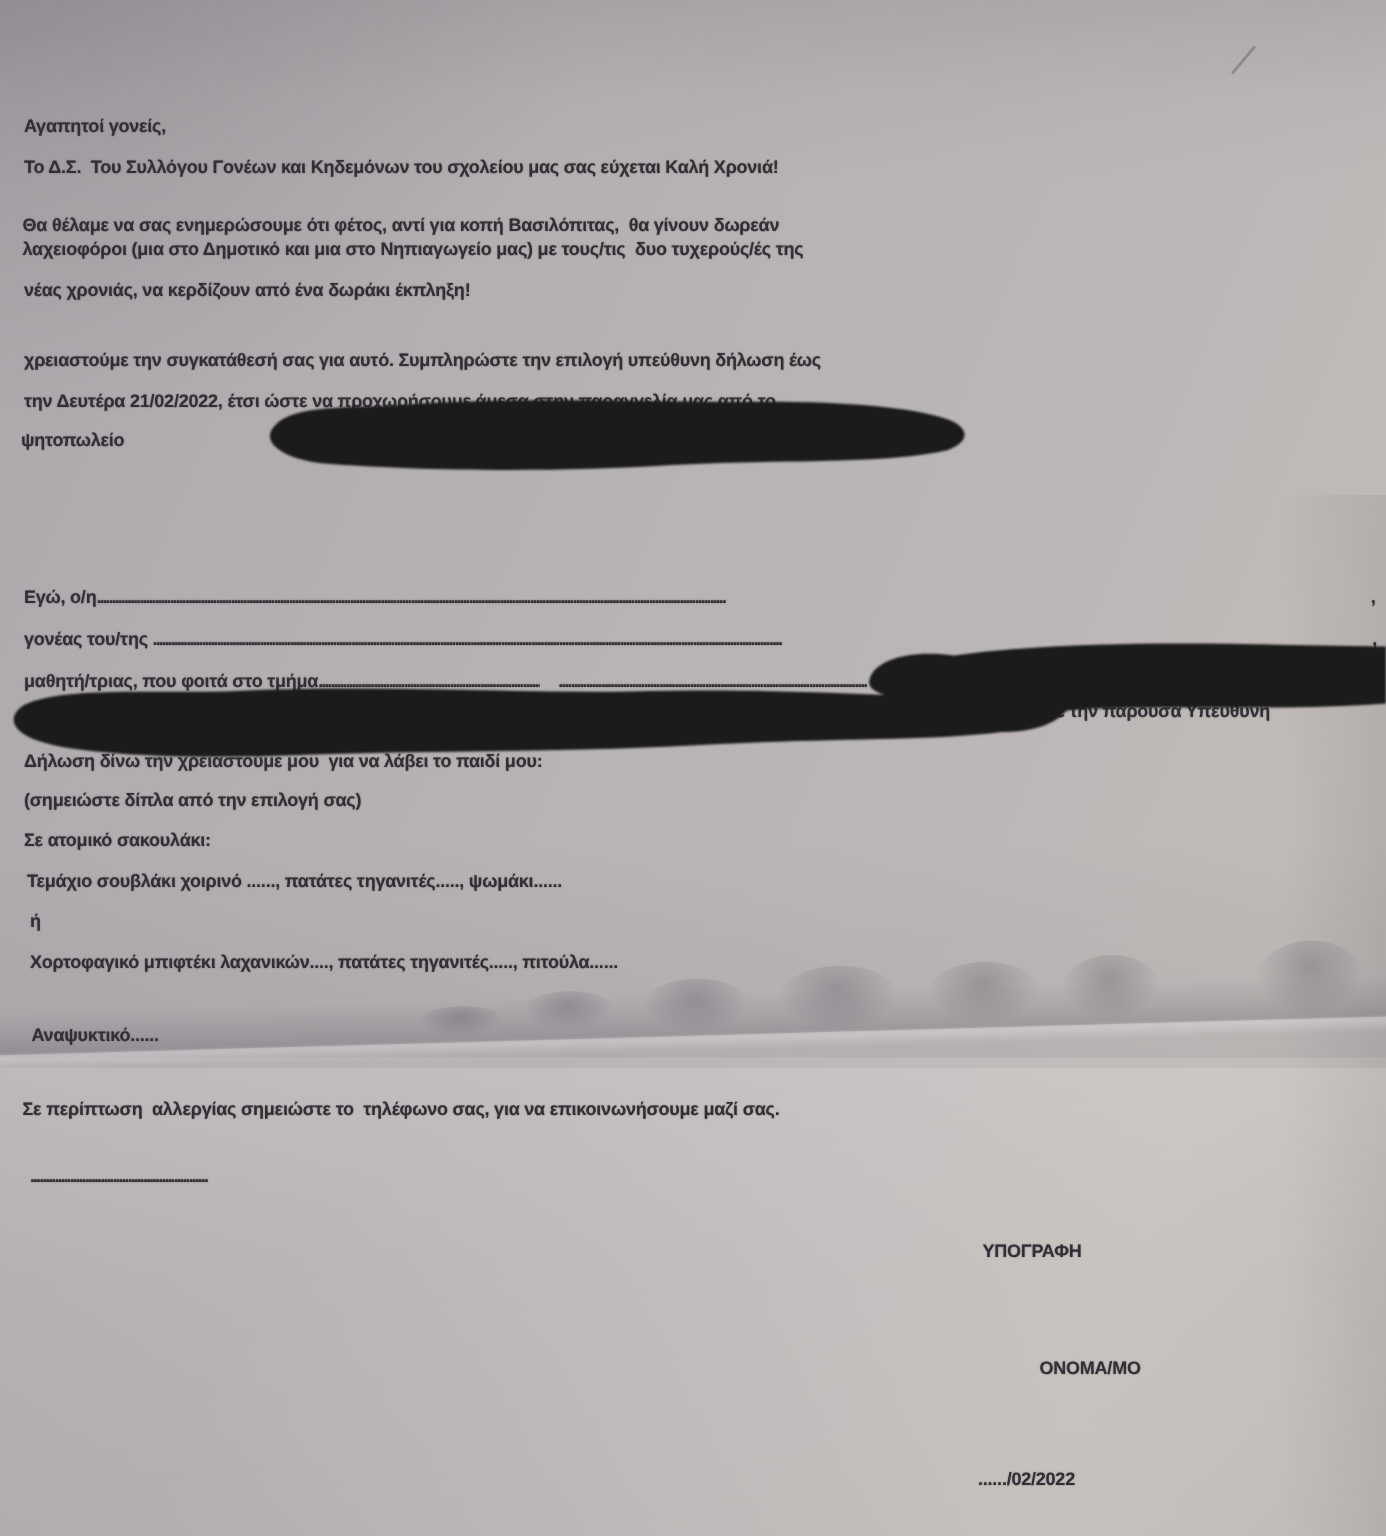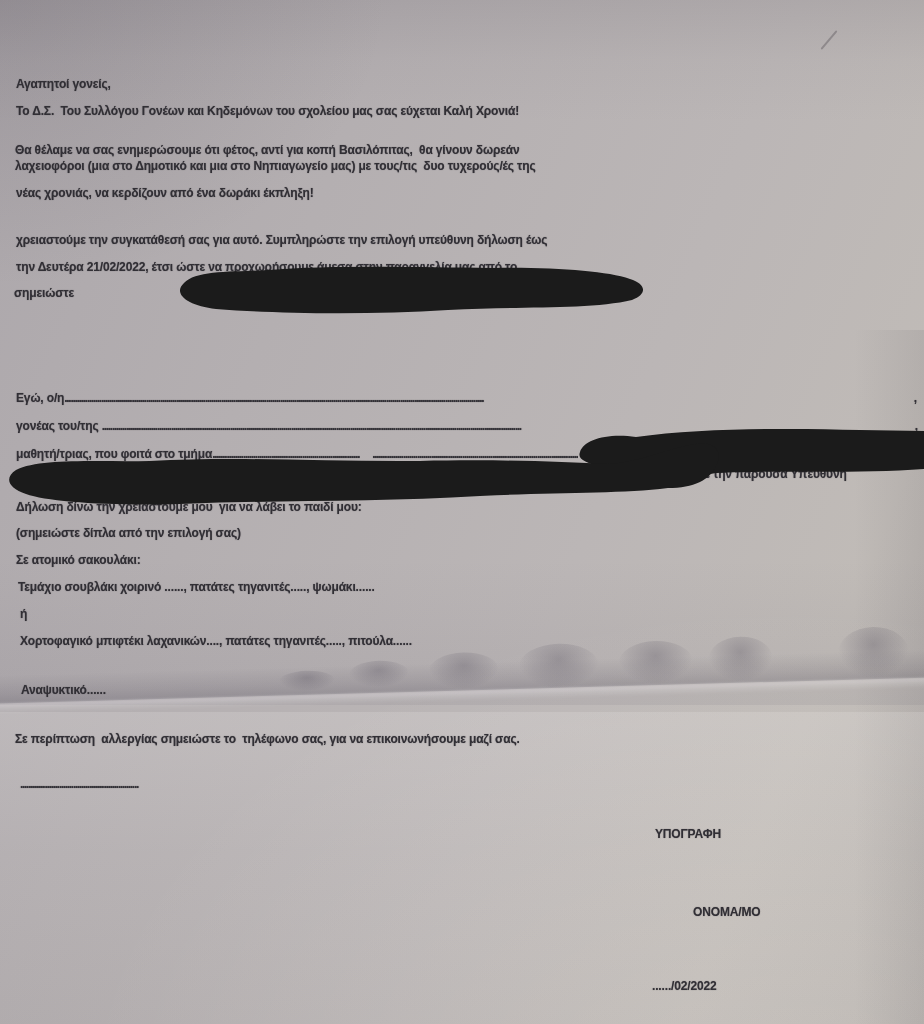--- a/index.html
+++ b/index.html
@@ -74,21 +74,21 @@
   </div>
   <div class="scratch"></div>
 
   <div class="line greeting">Αγαπητοί γονείς,</div>
   <div class="line b0">Το Δ.Σ.  Του Συλλόγου Γονέων και Κηδεμόνων του σχολείου μας σας εύχεται Καλή Χρονιά!</div>
   <div class="line b1">Θα θέλαμε να σας ενημερώσουμε ότι φέτος, αντί για κοπή Βασιλόπιτας,  θα γίνουν δωρεάν</div>
   <div class="line b3">νέας χρονιάς, να κερδίζουν από ένα δωράκι έκπληξη!</div>
   <div class="line b2">λαχειοφόροι (μια στο Δημοτικό και μια στο Νηπιαγωγείο μας) με τους/τις  δυο τυχερούς/ές της</div>
   <div class="line b5">χρειαστούμε την συγκατάθεσή σας για αυτό. Συμπληρώστε την επιλογή υπεύθυνη δήλωση έως</div>
   <div class="line b6">την Δευτέρα 21/02/2022, έτσι ώστε να προχωρήσουμε άμεσα στην παραγγελία μας από το</div>
-  <div class="line b7">σημειώστε</div>
+  <div class="line b7">ψητοπωλείο</div>
 
 
   <div class="line f1 fill-line">
     <span>Εγώ, ο/η</span><span class="dotfill">..............................................................................................................................................................................................................</span><span>,</span>
   </div>
   <div class="line f2 fill-line">
     <span>γονέας του/της </span><span class="dotfill">..............................................................................................................................................................................................................</span><span>,</span>
   </div>
   <div class="line f3 fill-line">
     <span>μαθητή/τριας, που φοιτά στο τμήμα</span><span class="dotfill fixed">..............................................................................................................................................................................................................</span><span class="gap"></span><span class="dotfill">..............................................................................................................................................................................................................</span>

